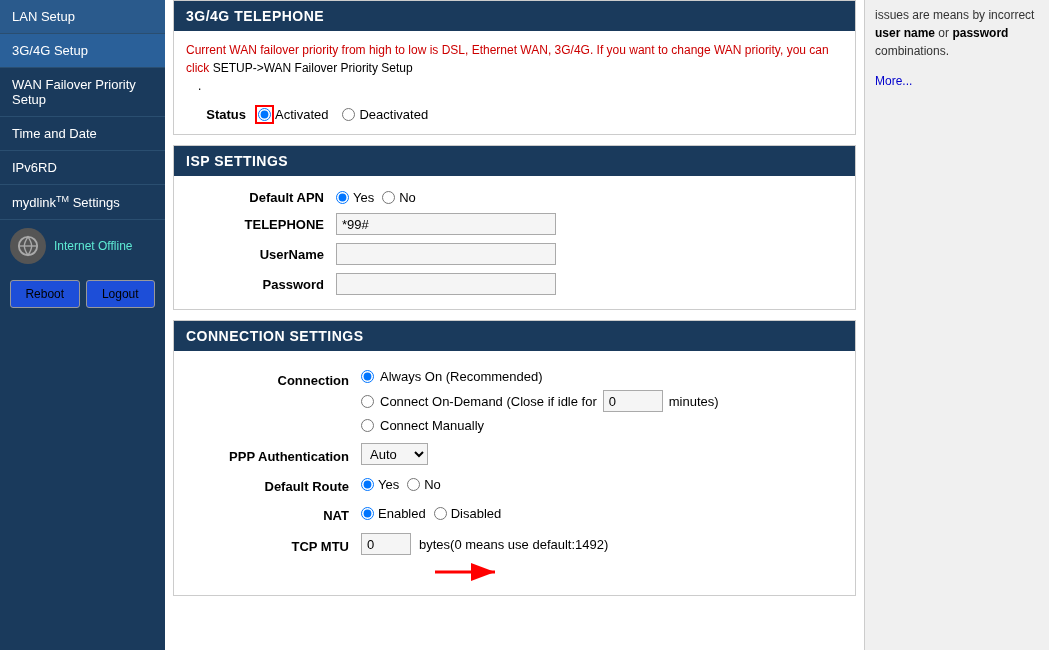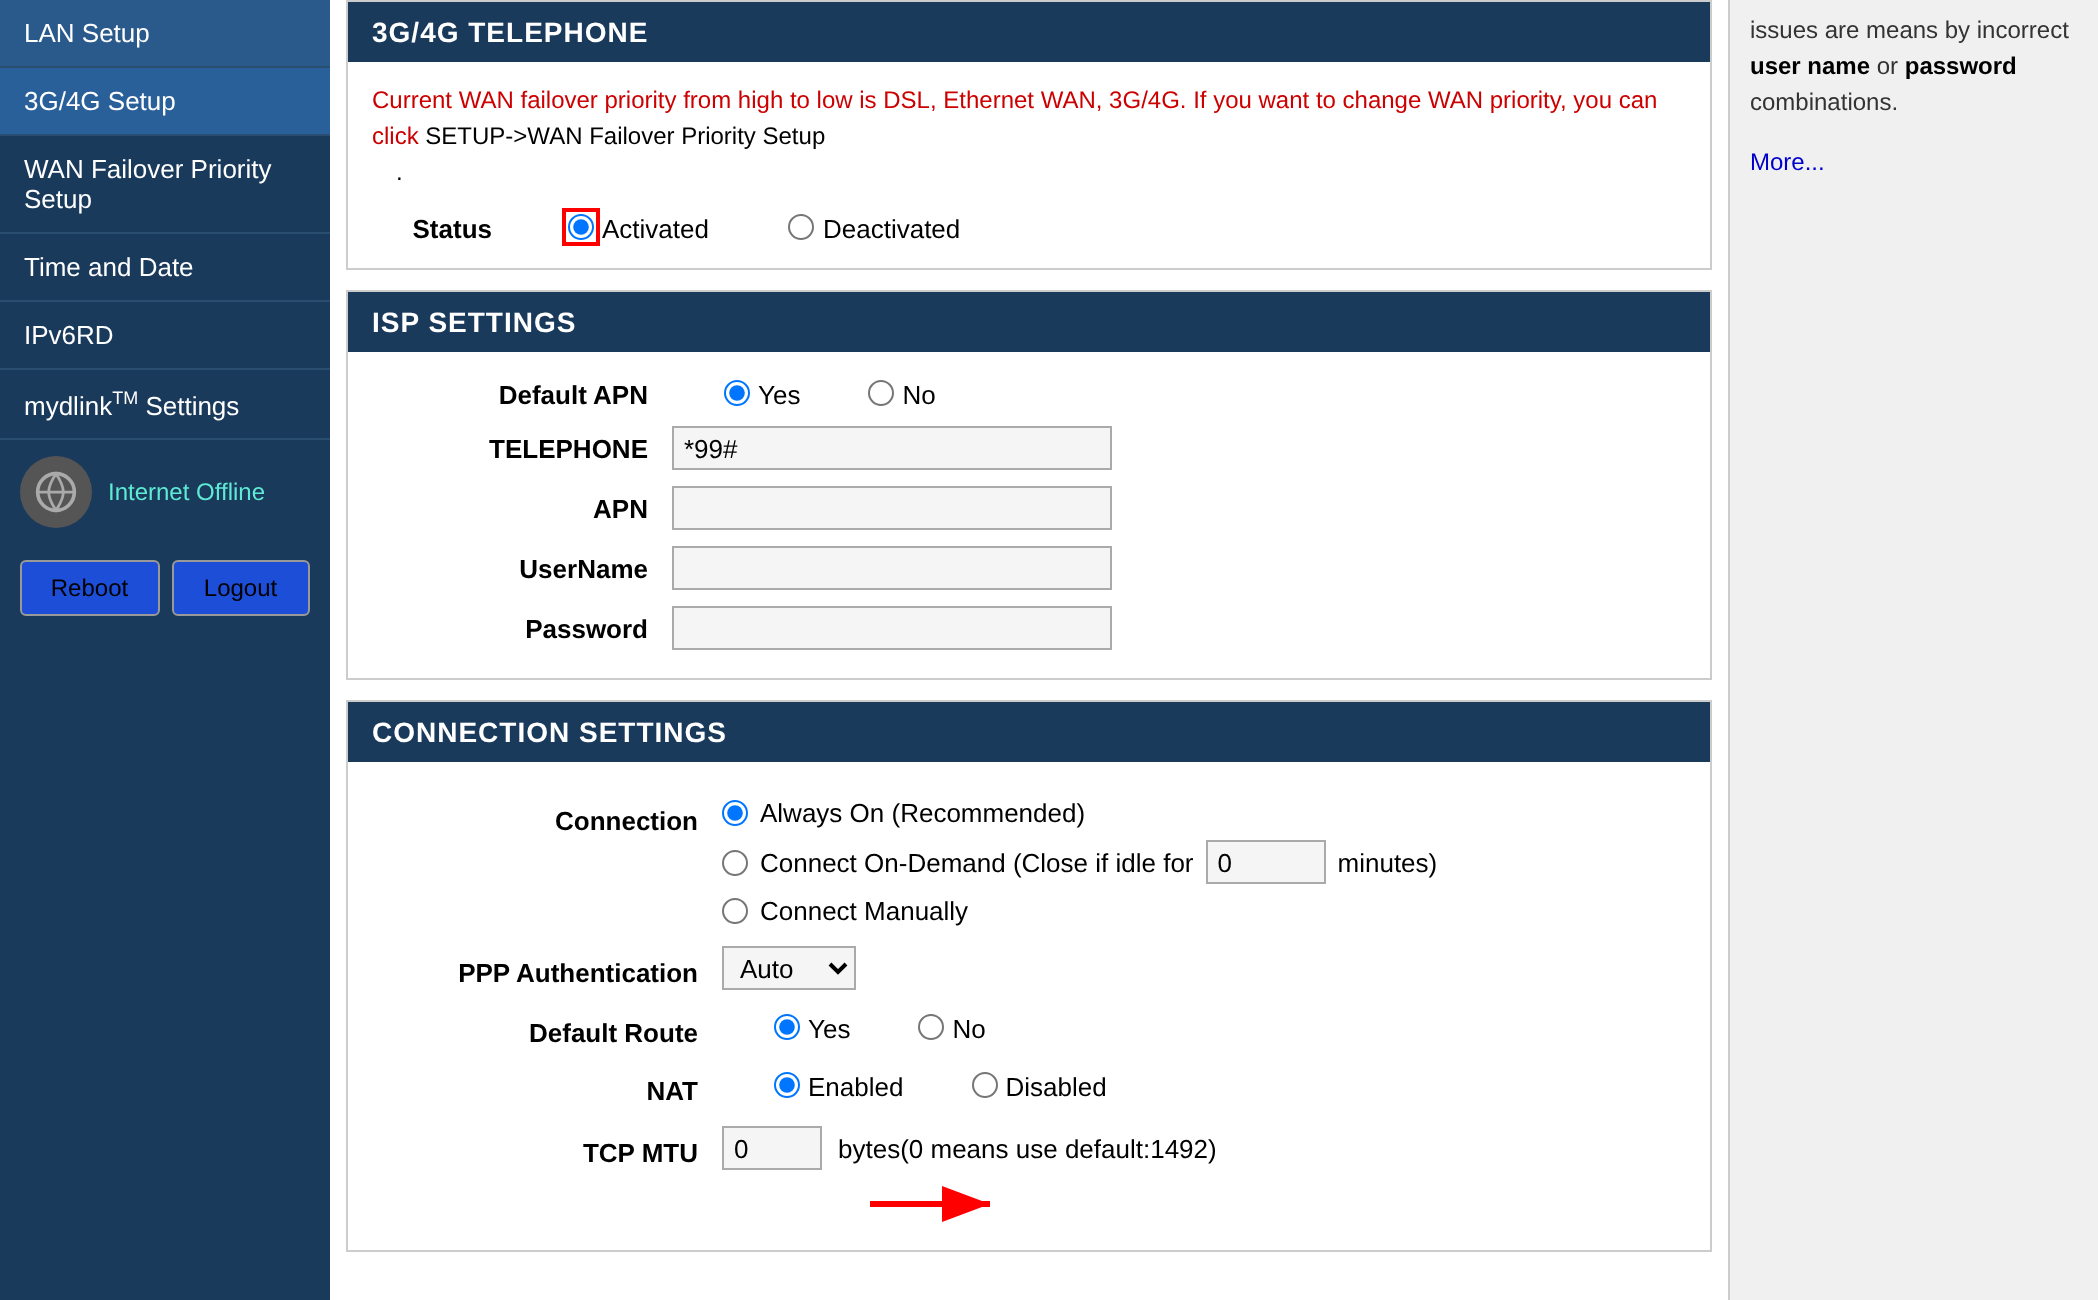--- a/index.html
+++ b/index.html
@@ -103,23 +103,22 @@
       min-width: 60px;
       text-align: right;
     }
     .radio-group {
       display: flex;
       align-items: center;
       gap: 14px;
     }
     .radio-item {
       display: flex;
-      align-items: flex-start;
+      align-items: center;
       gap: 4px;
-      margin-left: 26px;
     }
     input[type="radio"] { margin: 0; }
 
     
     .section-block {
       border: 1px solid #ccc;
       margin: 0 8px 10px 8px;
     }
     .section-block:first-of-type { margin-top: 0; }
 
@@ -312,26 +311,20 @@
         </div>
       </div>
 
       <div class="form-row">
         <span class="form-label">TELEPHONE</span>
         <div class="form-value">
           <input type="text" class="input-wide" value="*99#" style="">
         </div>
       </div>
 
-      <div class="form-row">
-        <span class="form-label">APN</span>
-        <div class="form-value">
-          <input type="text" class="input-wide" value="" style="">
-        </div>
-      </div>
 
       <div class="form-row">
         <span class="form-label">UserName</span>
         <div class="form-value">
           <input type="text" class="input-wide" value="" style="">
         </div>
       </div>
 
       <div class="form-row">
         <span class="form-label">Password</span>

